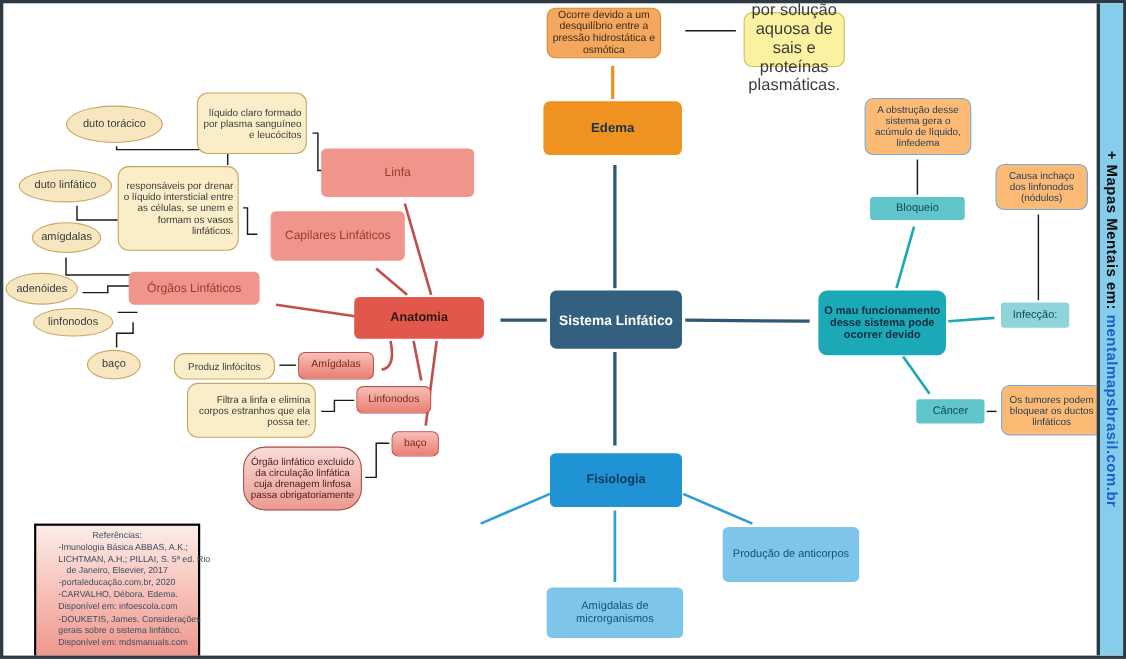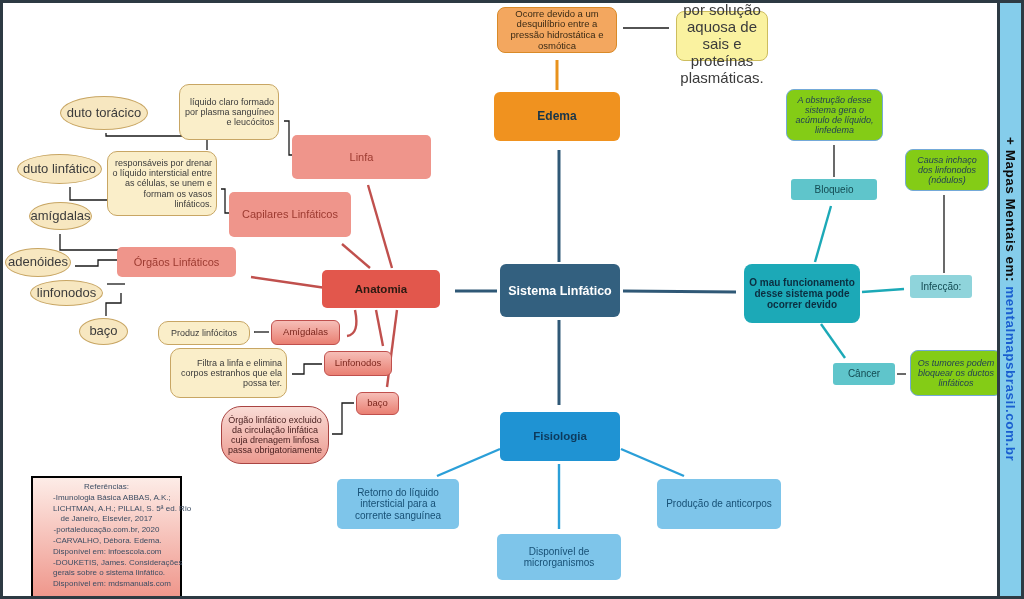--- a/index.html
+++ b/index.html
@@ -24,28 +24,28 @@
   .main-root{background:#33607f;border-radius:6px;color:#ffffff;font-weight:bold;font-size:12.5px;}
   .main-edema{background:#f0921f;border-radius:6px;color:#17354a;font-weight:bold;font-size:12px;}
   .main-anatomia{background:#e2574c;border-radius:5px;color:#2b1a12;font-weight:bold;font-size:11.5px;}
   .main-fisiologia{background:#1f93d3;border-radius:5px;color:#0d3a5c;font-weight:bold;font-size:11.5px;}
   .main-teal{background:#1ca9b7;border-radius:8px;color:#0b2e40;font-weight:bold;font-size:10px;}
 
   .salmon{background:#ef958b;border-radius:5px;color:#9c3a30;font-size:11px;}
   .salmon-sm{background:linear-gradient(#f6beb7,#e97f72);border:1px solid #c0504d;border-radius:6px;color:#7c261d;font-size:9.5px;}
   .pink-note{background:linear-gradient(#f9dbd5,#ec9a90);border:1.5px solid #a94442;border-radius:20px;color:#4a2020;font-size:9px;}
 
-  .ellipse{background:#f7e7c0;border:1.5px solid #c8a664;border-radius:50%;color:#3b3b3b;font-size:13px;}
+  .ellipse{background:#f7e7c0;border:1.5px solid #c8a664;border-radius:50%;color:#3b3b3b;font-size:10px;}
   .cream-note{background:#faeec9;border:1.5px solid #c8a664;border-radius:10px;color:#3b3b3b;font-size:9px;text-align:right;}
   .yellow-note{background:#faf2a0;border:1.5px solid #cdbd5e;border-radius:8px;color:#3b3b3b;font-size:15px;}
   .orange-note{background:#f3a75f;border:1.5px solid #d98a28;border-radius:8px;color:#3a2a15;font-size:9.5px;}
 
   .teal-sm{background:#5fc5cb;border-radius:3px;color:#134b52;font-size:10px;}
   .teal-xs{background:#8fd4db;border-radius:3px;color:#134b52;font-size:10px;}
-  .blue-note{background:#84cc16;border:1.5px solid #74a9d8;border-radius:8px;color:#1f3b57;font-size:9px;font-style:italic;}
+  .blue-note{background:#fdba74;border:1.5px solid #74a9d8;border-radius:8px;color:#1f3b57;font-size:9px;}
   .blue-box{background:#7ec5ea;border-radius:5px;color:#175075;font-size:10px;}
 
   .refs{
     position:absolute;box-sizing:border-box;background:linear-gradient(#fdece7,#ef978c);
     border:2px solid #000000;color:#3c4d63;font-size:8px;line-height:1.35;text-align:center;
     padding:4px 20px;
   }
   .refs .rline{white-space:nowrap;}
 
   .sidebar{
@@ -117,57 +117,56 @@
 
     <path class="lk-teal" d="M812,259 L828,203" marker-end="url(#ah-teal)"></path>
     <path class="lk-teal" d="M859,289 L901,286" marker-end="url(#ah-teal)"></path>
     <path class="lk-teal" d="M818,321 L842,355" marker-end="url(#ah-teal)"></path>
 
     <path class="lk-blue" d="M497,446 L434,473" marker-end="url(#ah-blue)"></path>
     <path class="lk-blue" d="M556,461 L556,526" marker-end="url(#ah-blue)"></path>
     <path class="lk-blue" d="M618,446 L681,473" marker-end="url(#ah-blue)"></path>
   </svg>
 
-  <div class="node orange-note" style="left:494px;top:4px;width:120px;height:46px">Ocorre devido a um desquilíbrio entre a pressão hidrostática e osmótica</div>
+  <div class="node orange-note" style="left:494px;top:4px;width:104px;height:46px">Ocorre devido a um desquilíbrio entre a pressão hidrostática e osmótica</div>
   <div class="node yellow-note" style="left:673px;top:8px;width:92px;height:50px">Composto por solução aquosa de sais e proteínas plasmáticas.</div>
   <div class="node main-edema" style="left:491px;top:89px;width:126px;height:49px">Edema</div>
   <div class="node main-root" style="left:497px;top:261px;width:120px;height:53px">Sistema Linfático</div>
   <div class="node main-fisiologia" style="left:497px;top:409px;width:120px;height:49px">Fisiologia</div>
 
   <div class="node main-anatomia" style="left:319px;top:267px;width:118px;height:38px">Anatomia</div>
   <div class="node salmon" style="left:289px;top:132px;width:139px;height:44px">Linfa</div>
-  <div class="node salmon" style="left:226px;top:189px;width:122px;height:45px">Capilares Linfáticos</div>
+  <div class="node salmon" style="left:243px;top:189px;width:122px;height:45px">Capilares Linfáticos</div>
   <div class="node salmon" style="left:114px;top:244px;width:119px;height:30px">Órgãos Linfáticos</div>
   <div class="node salmon-sm" style="left:268px;top:317px;width:69px;height:25px">Amígdalas</div>
   <div class="node salmon-sm" style="left:321px;top:348px;width:68px;height:25px">Linfonodos</div>
   <div class="node salmon-sm" style="left:353px;top:389px;width:43px;height:23px">baço</div>
 
   <div class="node cream-note" style="left:176px;top:81px;width:100px;height:56px">líquido claro formado por plasma sanguíneo e leucócitos</div>
-  <div class="node cream-note" style="left:104px;top:148px;width:110px;height:65px">responsáveis por drenar o líquido intersticial entre as células, se unem e formam os vasos linfáticos.</div>
+  <div class="node cream-note" style="left:104px;top:148px;width:110px;height:77px">responsáveis por drenar o líquido intersticial entre as células, se unem e formam os vasos linfáticos.</div>
   <div class="node cream-note" style="left:155px;top:318px;width:92px;height:24px">Produz linfócitos</div>
   <div class="node cream-note" style="left:167px;top:345px;width:117px;height:50px">Filtra a linfa e elimina corpos estranhos que ela possa ter.</div>
   <div class="node pink-note" style="left:218px;top:403px;width:108px;height:58px">Órgão linfático excluido da circulação linfática cuja drenagem linfosa passa obrigatoriamente</div>
 
   <div class="node ellipse" style="left:57px;top:93px;width:88px;height:34px">duto torácico</div>
   <div class="node ellipse" style="left:14px;top:151px;width:85px;height:30px">duto linfático</div>
   <div class="node ellipse" style="left:26px;top:199px;width:63px;height:28px">amígdalas</div>
   <div class="node ellipse" style="left:2px;top:245px;width:66px;height:29px">adenóides</div>
   <div class="node ellipse" style="left:27px;top:277px;width:73px;height:26px">linfonodos</div>
   <div class="node ellipse" style="left:76px;top:315px;width:49px;height:27px">baço</div>
 
   <div class="node main-teal" style="left:741px;top:261px;width:116px;height:59px">O mau funcionamento desse sistema pode ocorrer devido</div>
   <div class="node teal-sm" style="left:788px;top:176px;width:86px;height:21px">Bloqueio</div>
   <div class="node blue-note" style="left:783px;top:86px;width:97px;height:52px">A obstrução desse sistema gera o acúmulo de líquido, linfedema</div>
   <div class="node teal-xs" style="left:907px;top:272px;width:62px;height:23px">Infecção:</div>
   <div class="node blue-note" style="left:902px;top:146px;width:84px;height:42px">Causa inchaço dos linfonodos (nódulos)</div>
   <div class="node teal-sm" style="left:830px;top:360px;width:62px;height:22px">Câncer</div>
   <div class="node blue-note" style="left:907px;top:347px;width:92px;height:46px">Os tumores podem bloquear os ductos linfáticos</div>
 
-  <div class="node blue-box" style="left:334px;top:476px;width:122px;height:50px">Retorno do líquido intersticial para a corrente sanguínea</div>
-  <div class="node blue-box" style="left:494px;top:531px;width:124px;height:46px">Disponível de microrganismos</div>
+  <div class="node blue-box" style="left:494px;top:531px;width:124px;height:46px">Amígdalas de microrganismos</div>
   <div class="node blue-box" style="left:654px;top:476px;width:124px;height:50px">Produção de anticorpos</div>
 
   <div class="refs" style="left:28px;top:473px;width:151px;height:122px">
     <div class="rline">Referências:</div>
     <div class="rline">-Imunologia Básica ABBAS, A.K.;</div>
     <div class="rline">LICHTMAN, A.H.; PILLAI, S. 5ª ed. Rio</div>
     <div class="rline">de Janeiro, Elsevier, 2017</div>
     <div class="rline">-portaleducação.com.br, 2020</div>
     <div class="rline">-CARVALHO, Débora. Edema.</div>
     <div class="rline">Disponível em: infoescola.com</div>

